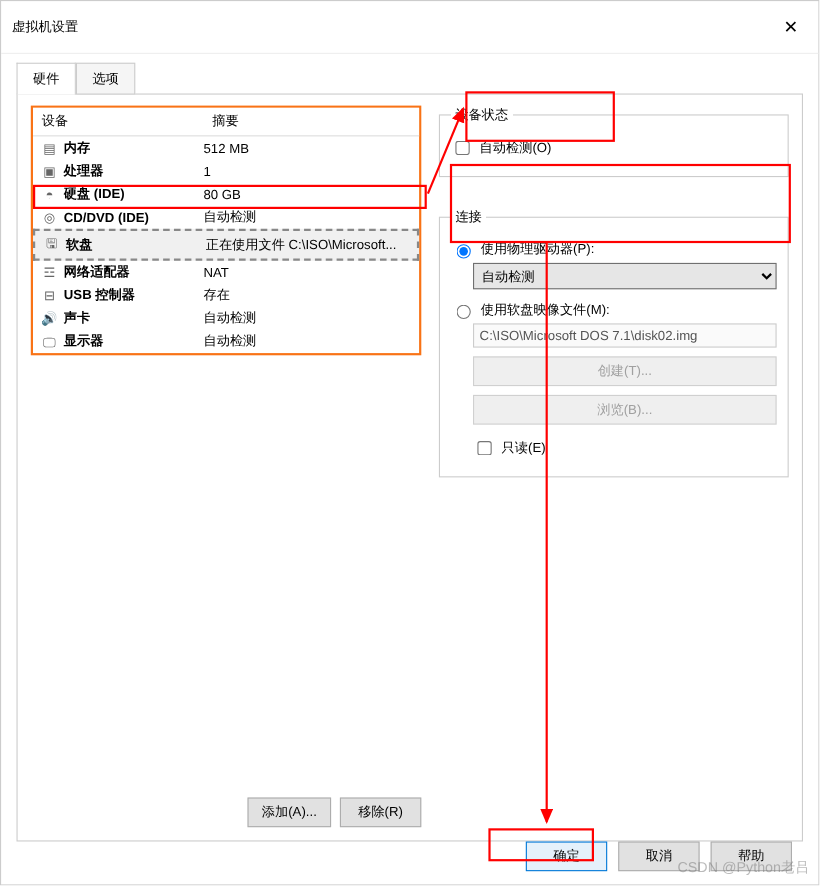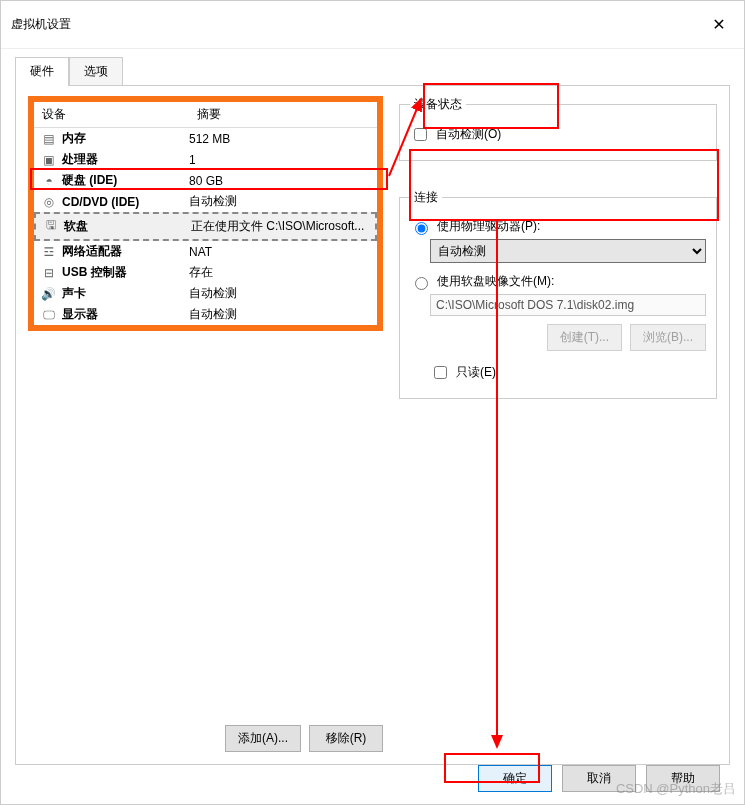--- a/index.html
+++ b/index.html
@@ -6,21 +6,21 @@
 body { margin: 0; background: #fff; width: 745px; height: 805px; position: relative; overflow: hidden; }
 .window { width: 745px; height: 805px; border: 1px solid #ccc; background: #fff; position: relative; }
 .titlebar { height: 48px; display: flex; align-items: center; justify-content: space-between; padding: 0 10px; border-bottom: 1px solid #eee; gap: 40px; }
 .titlebar .title { font-size: 12px; }
 .titlebar .close { font-size: 16px; cursor: pointer; width: 30px; text-align: center; }
 .tabs { margin: 8px 14px 0 14px; display: flex; gap: 0; }
 .tab { padding: 5px 14px; border: 1px solid #ccc; border-bottom: none; background: #fff; position: relative; z-index: 2; }
 .tab.inactive { background: #f5f5f5; border-bottom: 1px solid #ccc; }
 .content { margin: 0 14px 12px 14px; border: 1px solid #ccc; padding: 10px 12px 12px 12px; height: 680px; position: relative; top: -1px; display: flex; gap: 16px; }
 .left { width: 355px; display: flex; flex-direction: column; }
-.table { border: 6px solid #f97316; }
+.table { border: 2px solid #f97316; }
 .thead { display: flex; border-bottom: 1px solid #ddd; background: #fff; }
 .thead > div { padding: 4px 8px; }
 .col1 { width: 155px; }
 .col2 { flex: 1; }
 .row { display: flex; align-items: center; padding: 2px 4px; }
 .row.selected { background: #f0f0f0; border: 2px dashed #888; }
 .row .iconcell { width: 22px; text-align: center; color: #666; }
 .row .name { width: 129px; padding-left: 2px; font-weight: bold; }
 .row .summary { flex: 1; white-space: nowrap; overflow: hidden; text-overflow: ellipsis; }
 .btnrow { margin-top: auto; display: flex; gap: 8px; justify-content: flex-end; padding-top: 8px; }
@@ -30,21 +30,21 @@
 .right { flex: 1; display: flex; flex-direction: column; gap: 28px; }
 fieldset { border: 1px solid #ccc; padding: 8px 10px 12px 10px; margin: 0; }
 legend { padding: 0 4px; }
 .chk { display: flex; align-items: center; gap: 6px; margin: 4px 0; }
 .chk input { width: 13px; height: 13px; }
 .radio { display: flex; align-items: center; gap: 6px; margin: 4px 0; }
 .radio input { width: 13px; height: 13px; }
 select { width: 100%; padding: 3px; border: 1px solid #707070; background: #e6e6e6; }
 input[type=text] { width: 100%; padding: 3px 5px; border: 1px solid #ccc; }
 .indent { margin-left: 20px; }
-.flexrow { display: flex; gap: 8px; justify-content: flex-end; margin-top: 8px; }
+.flexrow { display: flex; gap: 8px; justify-content: flex-start; margin-top: 8px; flex-direction: column; }
 .footer { position: absolute; bottom: 12px; right: 24px; display: flex; gap: 10px; align-items: flex-end; }
 
 .redbox { position: absolute; border: 2px solid red; pointer-events: none; }
 .watermark { position: absolute; bottom: 6px; right: 8px; color: rgba(120,120,120,0.5); font-size: 13px; }
 svg.arrow { position: absolute; pointer-events: none; }
 </style>
 </head>
 <body>
 
 <div class="window">

